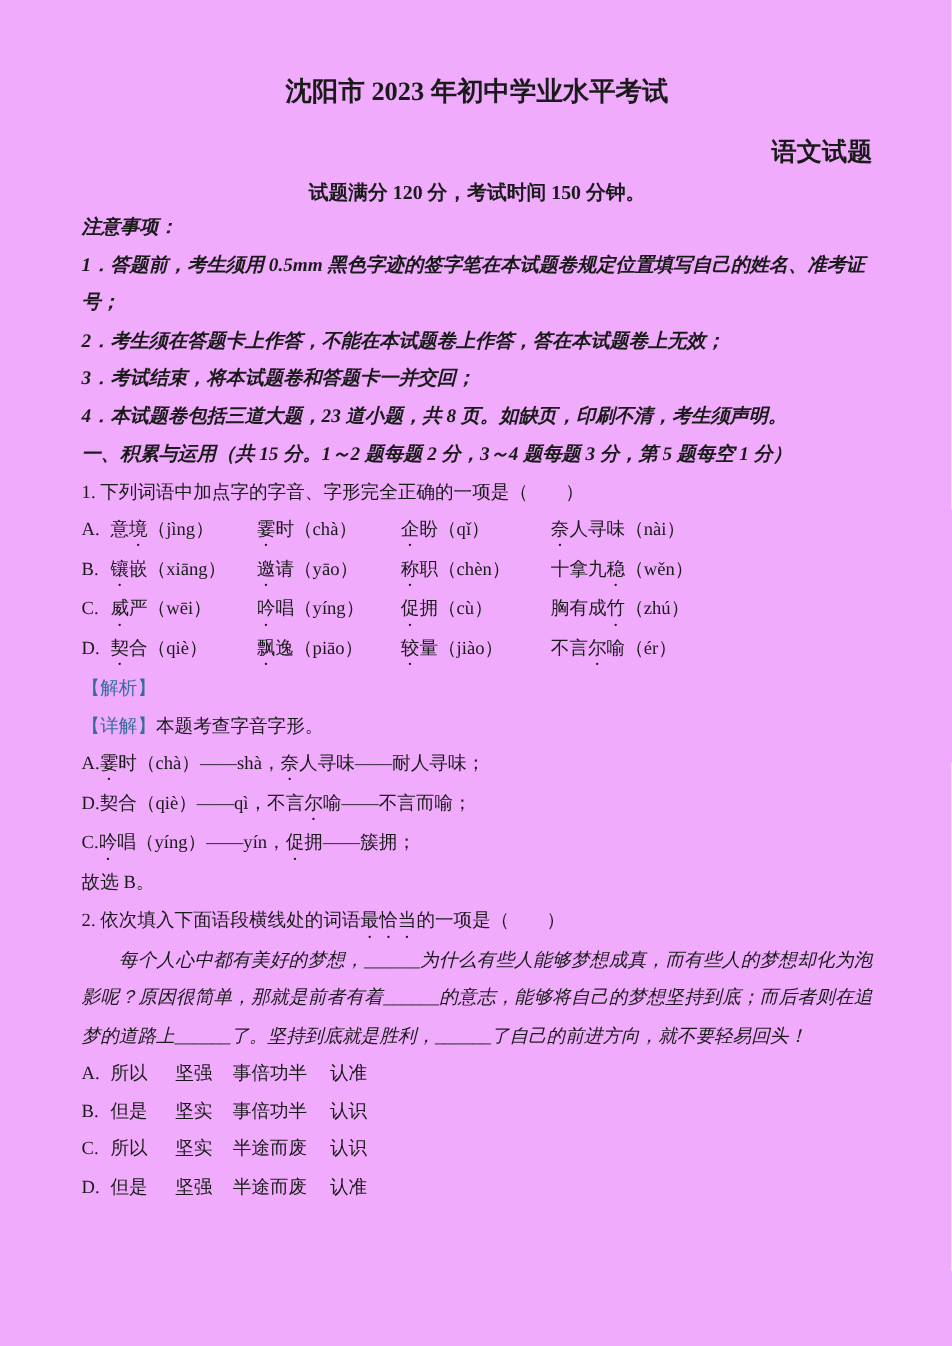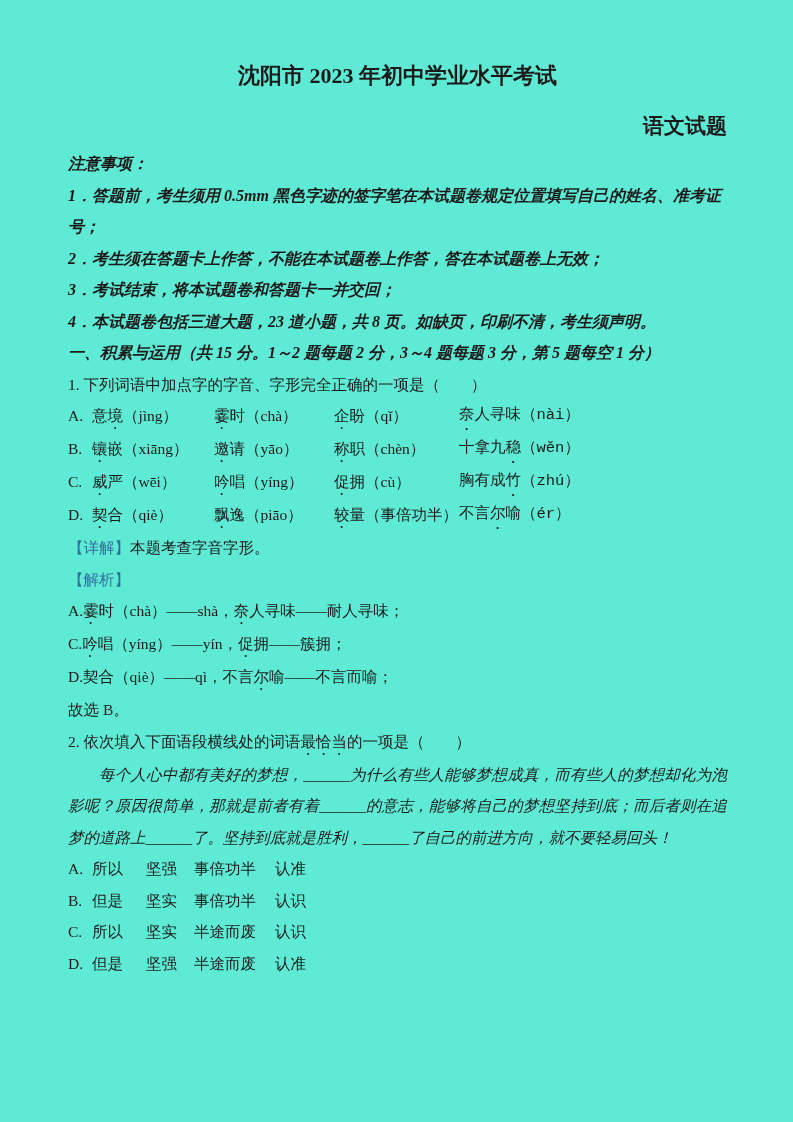--- a/index.html
+++ b/index.html
@@ -2,21 +2,21 @@
 <html><head>
 <meta charset="utf-8">
 <style>
   html,body { margin:0; padding:0; background:#ffffff; }
   .page {
     position:relative;
     width:793px; height:1122px;
     margin:0 auto;
     box-sizing:border-box;
     padding:62px 66px 0 68px;
-    background:#5eead4;
+    background:#f0abfc;
     color:#1a1a1a;
     font-family:"Liberation Serif", serif;
     font-size:15.5px;
     overflow:hidden;
   }
   .title    { margin:0 0 22px 0; font-size:22px; line-height:28px; font-weight:bold; text-align:center; }
   .subtitle { margin:0 0 8px 0;  font-size:21px; line-height:28px; font-weight:bold; text-align:right; }
   .score    { margin:0; font-size:16.5px; line-height:26px; font-weight:bold; text-align:center; }
   .line  { margin:0; line-height:31.5px; }
   .bold  { font-weight:bold; font-size:16px;font-style:italic; }
@@ -25,34 +25,35 @@
     text-emphasis:filled dot; -webkit-text-emphasis:filled dot;
     text-emphasis-position:under right; -webkit-text-emphasis-position:under right;
   }
   .kaiti { font-style:italic; text-align:justify; }
   .indent { text-indent:2em; }
   .optrow { display:flex; }
   .optrow .lbl { width:24px; flex:0 0 auto; }
   .optrow .c1 { width:122px; flex:0 0 auto; }
   .optrow .c2 { width:120px; flex:0 0 auto; }
   .optrow .c3 { width:125px; flex:0 0 auto; }
-  .optrow .c4 { flex:1;font-family:Liberation Mono, monospace; }
+  .optrow .c4 { flex:1; }
   .optrow2 .lbl { width:24px; flex:0 0 auto; }
   .optrow2 .w1 { width:54px;  flex:0 0 auto; }
   .optrow2 .w2 { width:48px;  flex:0 0 auto; }
   .optrow2 .w3 { width:81px;  flex:0 0 auto; }
   .optrow2 .w4 { flex:1; }
 </style>
 </head>
 <body>
 
 <div class="page">
 
   <h1 class="title">沈阳市 2023 年初中学业水平考试</h1>
   <h2 class="subtitle">语文试题</h2>
+  <p class="score">试题满分 120 分，考试时间 150 分钟。</p>
 
   <p class="line bold">注意事项：</p>
   <div id="notes-list">
       <p class="line bold">1．答题前，考生须用 0.5mm 黑色字迹的签字笔在本试题卷规定位置填写自己的姓名、准考证号；</p>
       <p class="line bold">2．考生须在答题卡上作答，不能在本试题卷上作答，答在本试题卷上无效；</p>
       <p class="line bold">3．考试结束，将本试题卷和答题卡一并交回；</p>
       <p class="line bold">4．本试题卷包括三道大题，23 道小题，共 8 页。如缺页，印刷不清，考生须声明。</p>
     </div>
 
   <p class="line bold">一、积累与运用（共 15 分。1～2 题每题 2 分，3～4 题每题 3 分，第 5 题每空 1 分）</p>
@@ -77,31 +78,31 @@
         <span class="lbl">C.</span>
         <span class="c1"><span class="dot">威</span><span>严（wēi）</span></span>
         <span class="c2"><span class="dot">吟</span><span>唱（yíng）</span></span>
         <span class="c3"><span class="dot">促</span><span>拥（cù）</span></span>
         <span class="c4"><span>胸有成</span><span class="dot">竹</span><span>（zhú）</span></span>
       </div>
       <div class="line optrow">
         <span class="lbl">D.</span>
         <span class="c1"><span class="dot">契</span><span>合（qiè）</span></span>
         <span class="c2"><span class="dot">飘</span><span>逸（piāo）</span></span>
-        <span class="c3"><span class="dot">较</span><span>量（事倍功半）</span></span>
+        <span class="c3"><span class="dot">较</span><span>量（jiào）</span></span>
         <span class="c4"><span>不言</span><span class="dot">尔</span><span>喻（ér）</span></span>
       </div>
     </div>
 
+  <p class="line"><span class="blue">【解析】</span></p>
   <p class="line"><span class="blue">【详解】</span><span>本题考查字音字形。</span></p>
-  <p class="line"><span class="blue">【解析】</span></p>
 
   <p class="line"><span>A.</span><span class="dot">霎</span><span>时（chà）——shà，</span><span class="dot">奈</span><span>人寻味——耐人寻味；</span></p>
+  <p class="line"><span>D.契合（qiè）——qì，不言</span><span class="dot">尔</span><span>喻——不言而喻；</span></p>
   <p class="line"><span>C.</span><span class="dot">吟</span><span>唱（yíng）——yín，</span><span class="dot">促</span><span>拥——簇拥；</span></p>
-  <p class="line"><span>D.契合（qiè）——qì，不言</span><span class="dot">尔</span><span>喻——不言而喻；</span></p>
 
   <p class="line">故选 B。</p>
 
   <p class="line"><span>2. 依次填入下面语段横线处的词语</span><span class="dot">最恰当</span><span>的一项是（　　）</span></p>
   <p class="line kaiti indent">每个人心中都有美好的梦想，______为什么有些人能够梦想成真，而有些人的梦想却化为泡影呢？原因很简单，那就是前者有着______的意志，能够将自己的梦想坚持到底；而后者则在追梦的道路上______了。坚持到底就是胜利，______了自己的前进方向，就不要轻易回头！</p>
   <div id="q2-options">
       <div class="line optrow optrow2">
         <span class="lbl">A.</span>
         <span class="w1">所以</span>
         <span class="w2">坚强</span>

